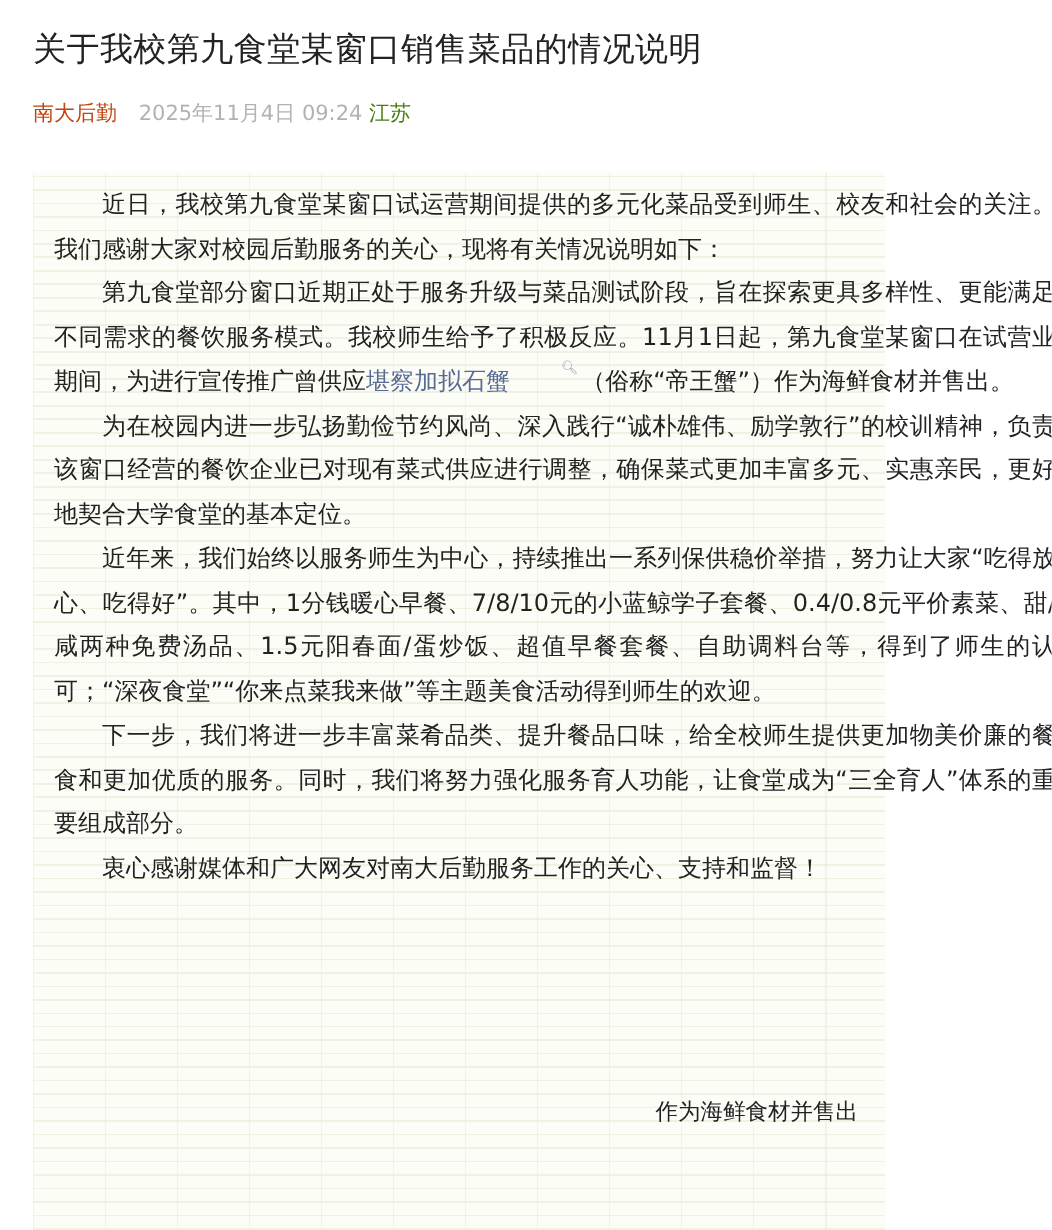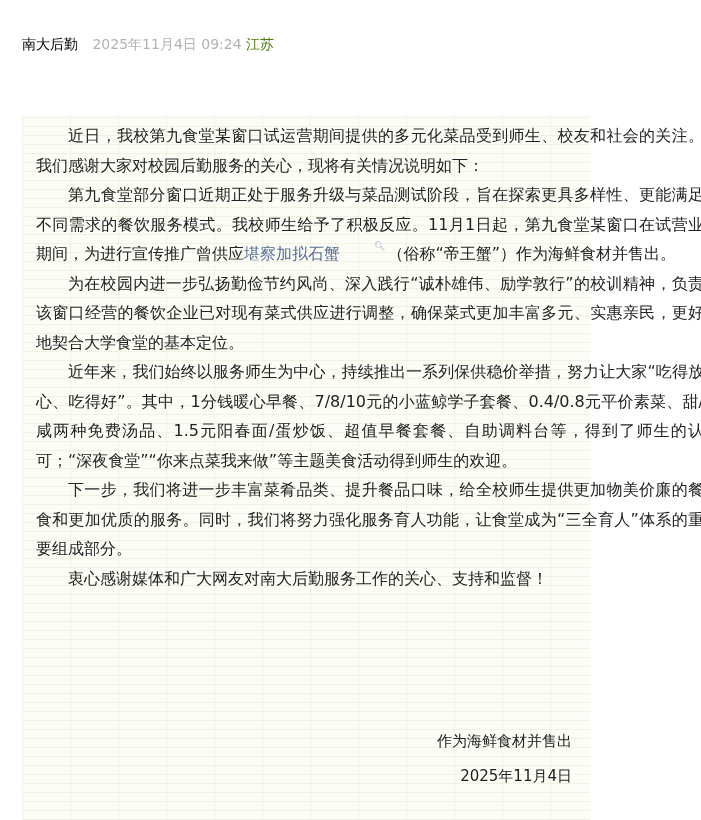--- a/index.html
+++ b/index.html
@@ -28,21 +28,21 @@
       letter-spacing: 0.3px;
       white-space: nowrap;
     }
     .article-meta {
       margin-top: 16px;
       font-size: 14px;
       line-height: 20px;
       white-space: nowrap;
     }
     .meta-author {
-      color: #000000;
+      color: #c2410c;
       margin-right: 10px;
       font-family: Liberation Serif, serif;
     }
     .meta-date {
       color: #b2b2b2;
     }
     .meta-location {
       color: #4d7c0f;
       text-align: right;
     }
@@ -93,33 +93,33 @@
       text-align: right;
       font-size: 15px;
       line-height: 35px;
       color: #222222;
     }
   </style>
 </head>
 <body>
 
 <header class="article-header">
+  <h1 class="article-title">关于我校第九食堂某窗口销售菜品的情况说明</h1>
   <div class="article-meta">
     <span class="meta-author">南大后勤</span>
     <span class="meta-date">2025年11月4日 09:24</span>
     <span class="meta-location">江苏</span>
   </div>
 </header>
 
 <main class="doc-body">
   <div class="doc-text">
     <p class="para">近日，我校第九食堂某窗口试运营期间提供的多元化菜品受到师生、校友和社会的关注。我们感谢大家对校园后勤服务的关心，现将有关情况说明如下：</p>
     <p class="para"><span>第九食堂部分窗口近期正处于服务升级与菜品测试阶段，旨在探索更具多样性、更能满足不同需求的餐饮服务模式。我校师生给予了积极反应。11月1日起，第九食堂某窗口在试营业期间，为进行宣传推广曾供应</span><span class="search-link">堪察加拟石蟹</span><span class="search-icon">🔍︎</span><span>（俗称“帝王蟹”）作为海鲜食材并售出。</span></p>
     <p class="para">为在校园内进一步弘扬勤俭节约风尚、深入践行“诚朴雄伟、励学敦行”的校训精神，负责该窗口经营的餐饮企业已对现有菜式供应进行调整，确保菜式更加丰富多元、实惠亲民，更好地契合大学食堂的基本定位。</p>
     <p class="para">近年来，我们始终以服务师生为中心，持续推出一系列保供稳价举措，努力让大家“吃得放心、吃得好”。其中，1分钱暖心早餐、7/8/10元的小蓝鲸学子套餐、0.4/0.8元平价素菜、甜/咸两种免费汤品、1.5元阳春面/蛋炒饭、超值早餐套餐、自助调料台等，得到了师生的认可；“深夜食堂”“你来点菜我来做”等主题美食活动得到师生的欢迎。</p>
     <p class="para">下一步，我们将进一步丰富菜肴品类、提升餐品口味，给全校师生提供更加物美价廉的餐食和更加优质的服务。同时，我们将努力强化服务育人功能，让食堂成为“三全育人”体系的重要组成部分。</p>
     <p class="para">衷心感谢媒体和广大网友对南大后勤服务工作的关心、支持和监督！</p>
   </div>
   <div class="signature">
     <div>作为海鲜食材并售出</div>
-    <div>2025年11月4日</div>
   </div>
 </main>
 
 </body></html>

